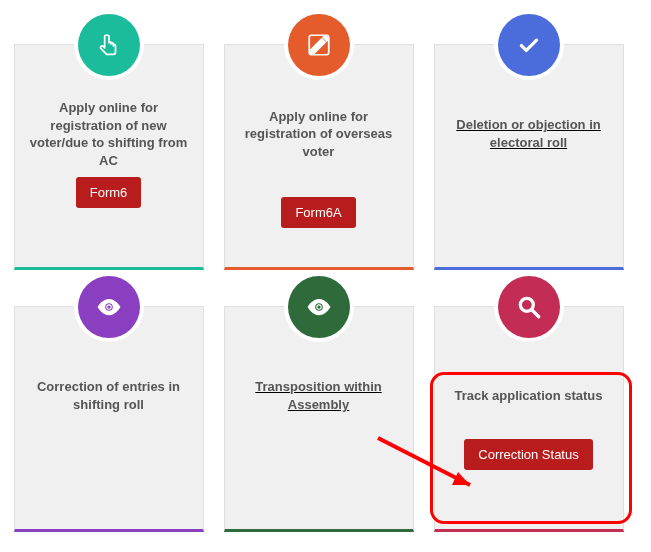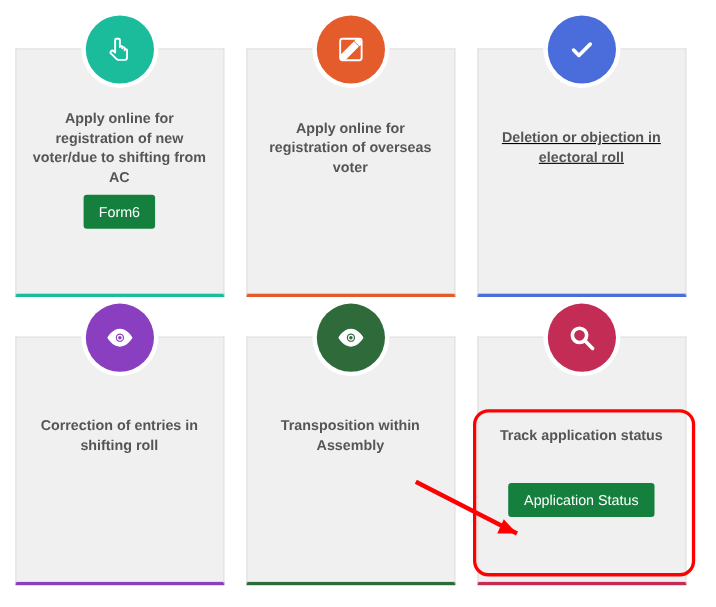--- a/index.html
+++ b/index.html
@@ -52,35 +52,35 @@
     line-height: 1.35;
     flex: 0 0 auto;
     margin-top: 6px;
     min-height: 70px;
     display:flex;
     align-items:center;
     justify-content:center;
     padding: 0 2px;
   }
   .card-btn {
-    background: #15803d;
+    background: #b91c1c;
     color: #fff;
     border: none;
     border-radius: 3px;
     padding: 8px 14px;
     font-size: 13px;
     cursor: pointer;
     margin-top: 8px;
   }
   
   .accent-teal    { border-bottom-color: #1abc9c; }
   .accent-orange  { border-bottom-color: #e45c2b; gap: 20px; }
   .accent-blue    { border-bottom-color: #4a6ddb; text-decoration: underline; }
   .accent-purple  { border-bottom-color: #8a3fc0; }
-  .accent-green   { border-bottom-color: #2f6b3a; }
+  .accent-green   { border-bottom-color: #2f6b3a; text-decoration: underline; }
   .accent-crimson { border-bottom-color: #c32d55; }
   
   .bg-teal    { background: #1abc9c; }
   .bg-orange  { background: #e45c2b; }
   .bg-blue    { background: #4a6ddb; }
   .bg-purple  { background: #8a3fc0; }
   .bg-green   { background: #2f6b3a; }
   .bg-crimson { background: #c32d55; }
 
   
@@ -111,20 +111,21 @@
   </div>
 
   <div class="card accent-orange">
     <div class="icon-circle bg-orange">
       <svg viewBox="0 0 24 24">
           <path d="M4 16.5V20h3.5L18 9.5 14.5 6 4 16.5zM20.7 7c.4-.4.4-1 0-1.4l-2.3-2.3c-.4-.4-1-.4-1.4 0L15.5 4.8 19.2 8.5 20.7 7z" fill="#fff"></path>
           <rect x="3" y="3" width="18" height="18" rx="2" fill="none" stroke="#fff" stroke-width="1.6"></rect>
         </svg>
     </div>
     <div class="card-title">Apply online for registration of overseas voter</div>
+    <button class="card-btn">Form6A</button>
   </div>
 
   <div class="card accent-blue">
     <div class="icon-circle bg-blue">
       <svg viewBox="0 0 24 24">
           <path d="M5 12.5l4.5 4.5L19 7.5" fill="none" stroke="#fff" stroke-width="3" stroke-linecap="round" stroke-linejoin="round"></path>
         </svg>
     </div>
     <div class="card-title">Deletion or objection in electoral roll</div>
   </div>
@@ -150,21 +151,21 @@
   </div>
 
   <div class="card accent-crimson">
     <div class="icon-circle bg-crimson">
       <svg viewBox="0 0 24 24">
           <circle cx="10" cy="10" r="6" fill="none" stroke="#fff" stroke-width="3"></circle>
           <line x1="15" y1="15" x2="21" y2="21" stroke="#fff" stroke-width="3" stroke-linecap="round"></line>
         </svg>
     </div>
     <div class="card-title">Track application status</div>
-    <button class="card-btn">Application Status</button>
+    <button class="card-btn">Correction Status</button>
   </div>
 
 </div>
 
 <div class="highlight-box" style="left:430px; top:372px; width:202px; height:152px;"></div>
 
 <svg class="arrow" style="left:370px; top:430px; width:130px; height:70px;" viewBox="0 0 130 70">
   <line x1="8" y1="8" x2="100" y2="55" stroke="#ff0000" stroke-width="4"></line>
   <polygon points="100,55 88,42 82,55" fill="#ff0000"></polygon>
 </svg>

